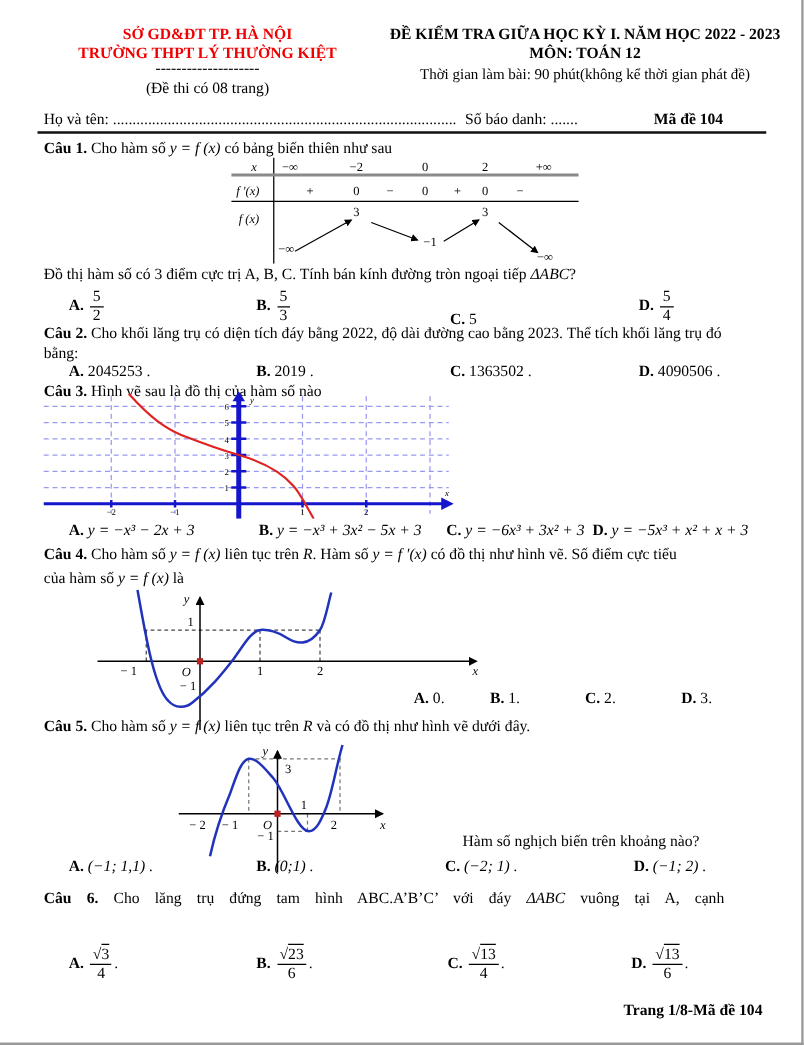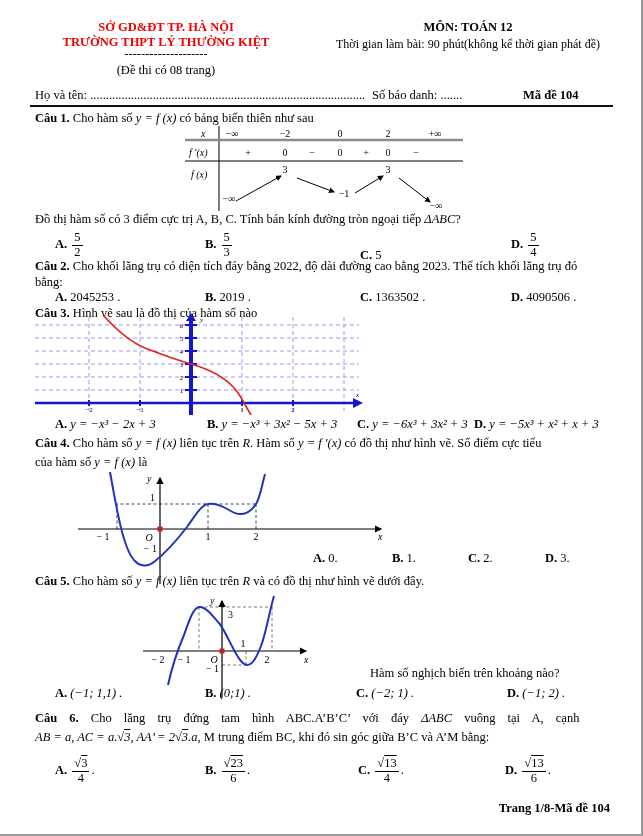--- a/index.html
+++ b/index.html
@@ -34,20 +34,21 @@
 <div class="page">
 
   <div class="abs ctr" style="left:30px;top:20px;width:272px;text-align:center;">
     <div class="red">SỞ GD&amp;ĐT TP. HÀ NỘI</div>
     <div class="red">TRƯỜNG THPT LÝ THƯỜNG KIỆT</div>
     <div style="line-height:9px;">--------------------</div>
     <div style="margin-top:4px;">(Đề thi có 08 trang)</div>
   </div>
 
   <div class="abs ctr" style="left:298px;top:20px;width:340px;">
+    <div class="b">ĐỀ KIỂM TRA GIỮA HỌC KỲ I. NĂM HỌC 2022 - 2023</div>
     <div class="b">MÔN: TOÁN 12</div>
     <div class="hdr-small" style="margin-top:2px;">Thời gian làm bài: 90 phút(không kể thời gian phát đề)</div>
   </div>
 
   <div class="abs" style="left:35px;top:88px;width:330px;overflow:hidden;"><span>Họ và tên:</span> <span>............................................................................................</span></div>
   <div class="abs" style="left:372px;top:88px;">Số báo danh: .......</div>
   <div class="abs b" style="left:523px;top:88px;">Mã đề 104</div>
   <div class="rule" style="left:30px;top:105px;width:583px;"></div>
 
   <div class="abs" style="left:35px;top:111px;">
@@ -208,21 +209,21 @@
     <text x="28" y="70" class="tt" text-anchor="middle">− 1</text>
     <text x="80" y="31" class="tt" text-anchor="end">1</text>
     <text x="82" y="82" class="tt" text-anchor="end">− 1</text>
     <text x="133" y="70" class="tt" text-anchor="middle">1</text>
     <text x="181" y="70" class="tt" text-anchor="middle">2</text>
     <path d="M 35 2 C 41 35, 48 80, 60 91 C 65 96.5, 73 97, 79 92 C 93 81, 102 70, 112 57 C 120 46, 126 35, 133 34 C 139 33, 148 36, 154 40 C 158 42.5, 163 44.5, 167 44 C 172 43.5, 177 40, 181 34 C 185 28, 187 15, 190 4" fill="none" stroke="#2233bb" stroke-width="2"></path>
     <rect x="82.5" y="56.5" width="5" height="5" fill="#bb2222"></rect>
   </svg>
 
   <div class="abs" style="left:0;top:551px;width:643px;height:16px;">
-    <span class="ans" style="left:313px;font-family:Liberation Serif, serif;"><b>A.</b> <span>0.</span></span>
+    <span class="ans" style="left:331px;font-family:Liberation Serif, serif;"><b>A.</b> <span>0.</span></span>
     <span class="ans" style="left:392px;"><b>B.</b> <span>1.</span></span>
     <span class="ans" style="left:468px;"><b>C.</b> <span>2.</span></span>
     <span class="ans" style="left:545px;"><b>D.</b> <span>3.</span></span>
   </div>
 
   <div class="abs" style="left:35px;top:574px;">
     <b>Câu 5.</b>
     <span>Cho hàm số</span>
     <span class="mi">y = f (x)</span>
     <span>liên tục trên</span>
@@ -266,23 +267,20 @@
     <span class="ans" style="left:356px;"><b>C.</b> <span class="mi">(−2; 1) .</span></span>
     <span class="ans" style="left:507px;"><b>D.</b> <span class="mi">(−1; 2) .</span></span>
   </div>
 
   <div class="abs" style="left:35px;top:711px;width:575px;word-spacing:9px;white-space:normal;">
     <b>Câu 6.</b>
     <span>Cho lăng trụ đứng tam hình ABC.A’B’C’ với đáy</span>
     <span class="mi">ΔABC</span>
     <span>vuông tại A, cạnh</span>
   </div>
-  <div class="abs" style="left:35px;top:730px;">
-    <span class="mi">AB = a, AC = a.</span><span>√</span><span class="rad mi">3</span><span class="mi">,  AA’ = 2</span><span>√</span><span class="rad mi">3</span><span class="mi">.a</span><span>, M trung điểm BC,  khi đó sin góc giữa B’C và A’M bằng:</span>
-  </div>
 
   <div class="abs" style="left:0;top:752px;width:643px;height:36px;">
     <span class="ans" style="left:55px;top:5px;"><b>A.</b> <span class="frac"><span class="num"><span>√</span><span class="rad">3</span></span><span class="den">4</span></span><span>.</span></span>
     <span class="ans" style="left:205px;top:5px;"><b>B.</b> <span class="frac"><span class="num"><span>√</span><span class="rad">23</span></span><span class="den">6</span></span><span>.</span></span>
     <span class="ans" style="left:358px;top:5px;"><b>C.</b> <span class="frac"><span class="num"><span>√</span><span class="rad">13</span></span><span class="den">4</span></span><span>.</span></span>
     <span class="ans" style="left:505px;top:5px;"><b>D.</b> <span class="frac"><span class="num"><span>√</span><span class="rad">13</span></span><span class="den">6</span></span><span>.</span></span>
   </div>
 
   <div class="abs b" style="left:410px;top:801px;width:200px;text-align:right;">Trang 1/8-Mã đề 104</div>
 

